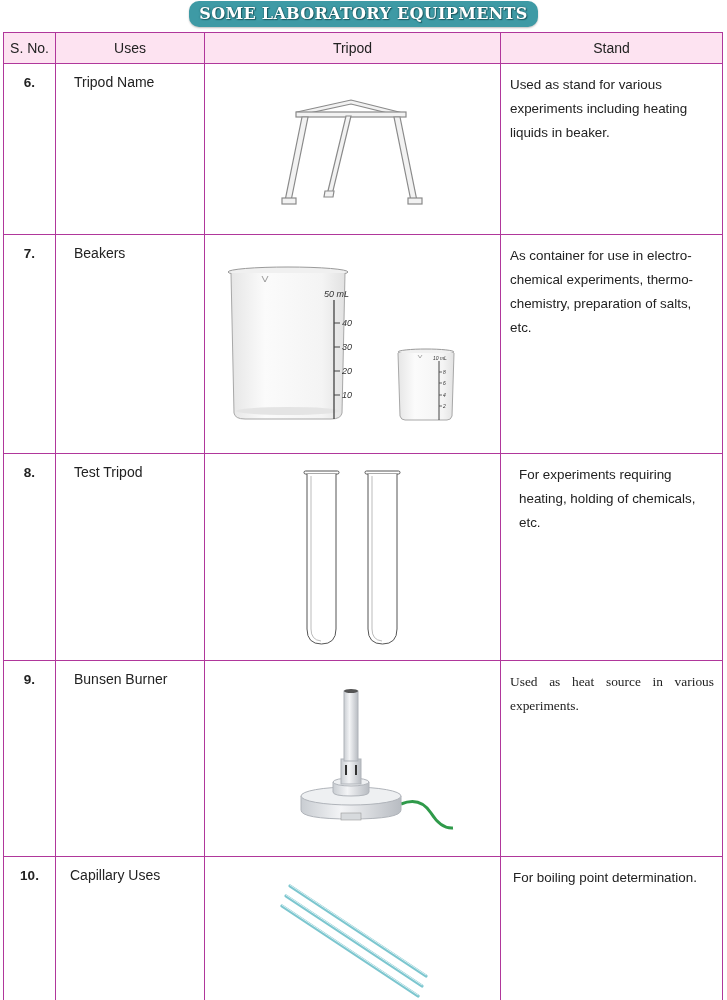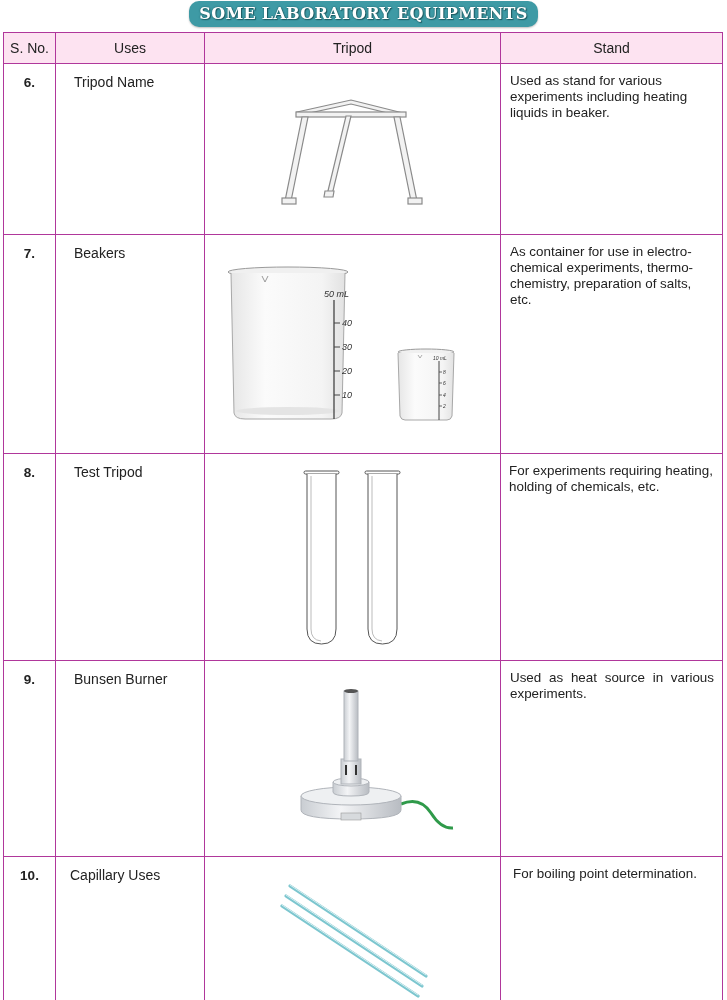--- a/index.html
+++ b/index.html
@@ -4,24 +4,24 @@
 <style>
   html, body { margin:0; padding:0; background:#ffffff; }
   body { width:727px; height:1000px; position:relative; overflow:hidden; font-family:"Liberation Sans", sans-serif; color:#222; }
   .title-wrap { position:absolute; left:0; top:0; width:727px; height:30px; display:flex; justify-content:center; align-items:flex-start; }
   .title { margin-top:1px; height:26px; padding:0 10px; background:#3e9aa5; border-radius:10px; color:#ffffff; font-family:"DejaVu Serif", serif; font-weight:bold; font-size:16px; line-height:26px; letter-spacing:0.3px; text-shadow:0 0 2px #1d5a61, 1px 1px 1px #1d5a61; box-shadow:0 1px 2px rgba(0,0,0,0.25); }
   table { position:absolute; left:3px; top:32px; border-collapse:collapse; table-layout:fixed; width:719px; }
   td, th { border:1.5px solid #b0379b; vertical-align:top; padding:0; }
   th { background:#fde3f1; height:30px; font-weight:normal; font-size:14px; text-align:center; vertical-align:middle; color:#222; }
   .sno { text-align:center; font-weight:bold; font-size:13.5px; padding-top:11px; }
   .name { font-size:14px; padding-top:10px; padding-left:18px; }
-  .uses { font-size:13.4px; line-height:16px; padding:9px 8px 0 9px; color:#222; }
+  .uses { font-size:13.4px; line-height:24px; padding:9px 8px 0 9px; color:#222; }
   .fig { position:relative;font-style:italic; }
   .fig svg { position:absolute; left:0; top:0; }
-  .justify { text-align:justify; }
+  .justify { text-align:justify;font-family:Liberation Serif, serif; }
 </style>
 </head>
 <body>
 
 <div class="title-wrap">
   <div class="title">SOME LABORATORY EQUIPMENTS</div>
 </div>
 
 <table>
   <colgroup>
@@ -115,21 +115,21 @@
           <g fill="#ffffff" stroke="#555" stroke-width="1">
             <rect x="99" y="17" width="35" height="3" rx="1.5"></rect>
             <path d="M102,20 L102,175 Q102,190 116.5,190 Q131,190 131,175 L131,20"></path>
             <path d="M106,22 L106,175 Q106,186 116,187" fill="none" stroke="#aaa" stroke-width="0.8"></path>
             <rect x="160" y="17" width="35" height="3" rx="1.5"></rect>
             <path d="M163,20 L163,175 Q163,190 177.5,190 Q192,190 192,175 L192,20"></path>
             <path d="M167,22 L167,175 Q167,186 177,187" fill="none" stroke="#aaa" stroke-width="0.8"></path>
           </g>
         </svg>
       </td>
-      <td class="uses" style="padding-left:8px">For experiments requiring heating, holding of chemicals, etc.</td>
+      <td class="uses" style="padding-left:18px">For experiments requiring heating, holding of chemicals, etc.</td>
     </tr>
 
     <tr style="height:196px">
       <td class="sno">9.</td>
       <td class="name">Bunsen Burner</td>
       <td class="fig">
         <svg width="296" height="196" viewBox="0 0 296 196">
           <defs>
             <linearGradient id="metal" x1="0" x2="1" y1="0" y2="0">
               <stop offset="0" stop-color="#c9cdd2"></stop>

